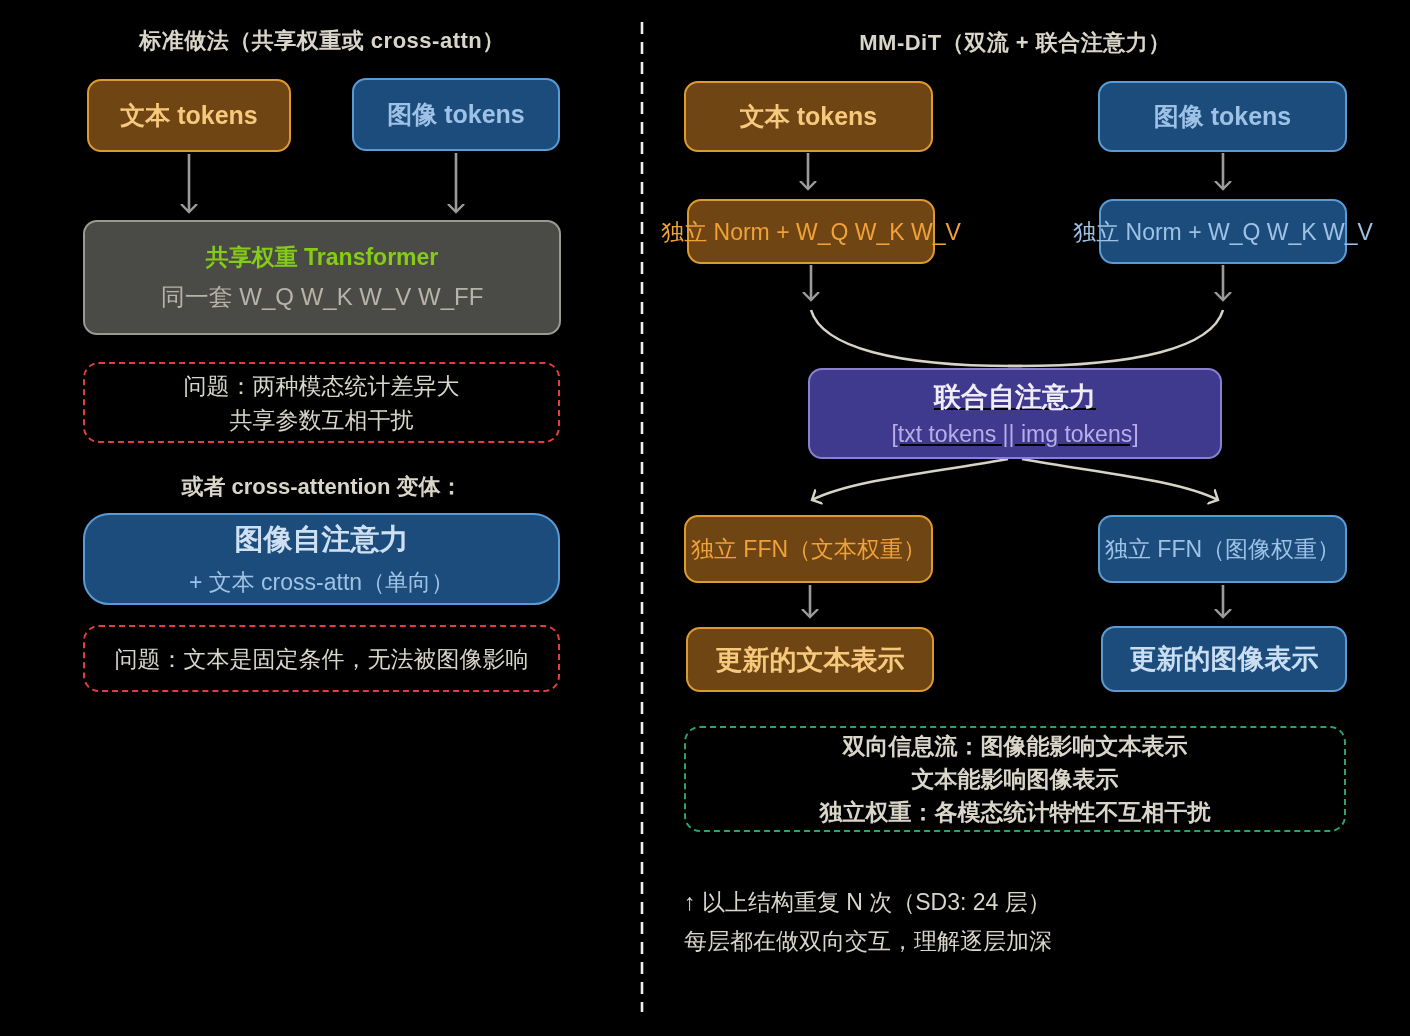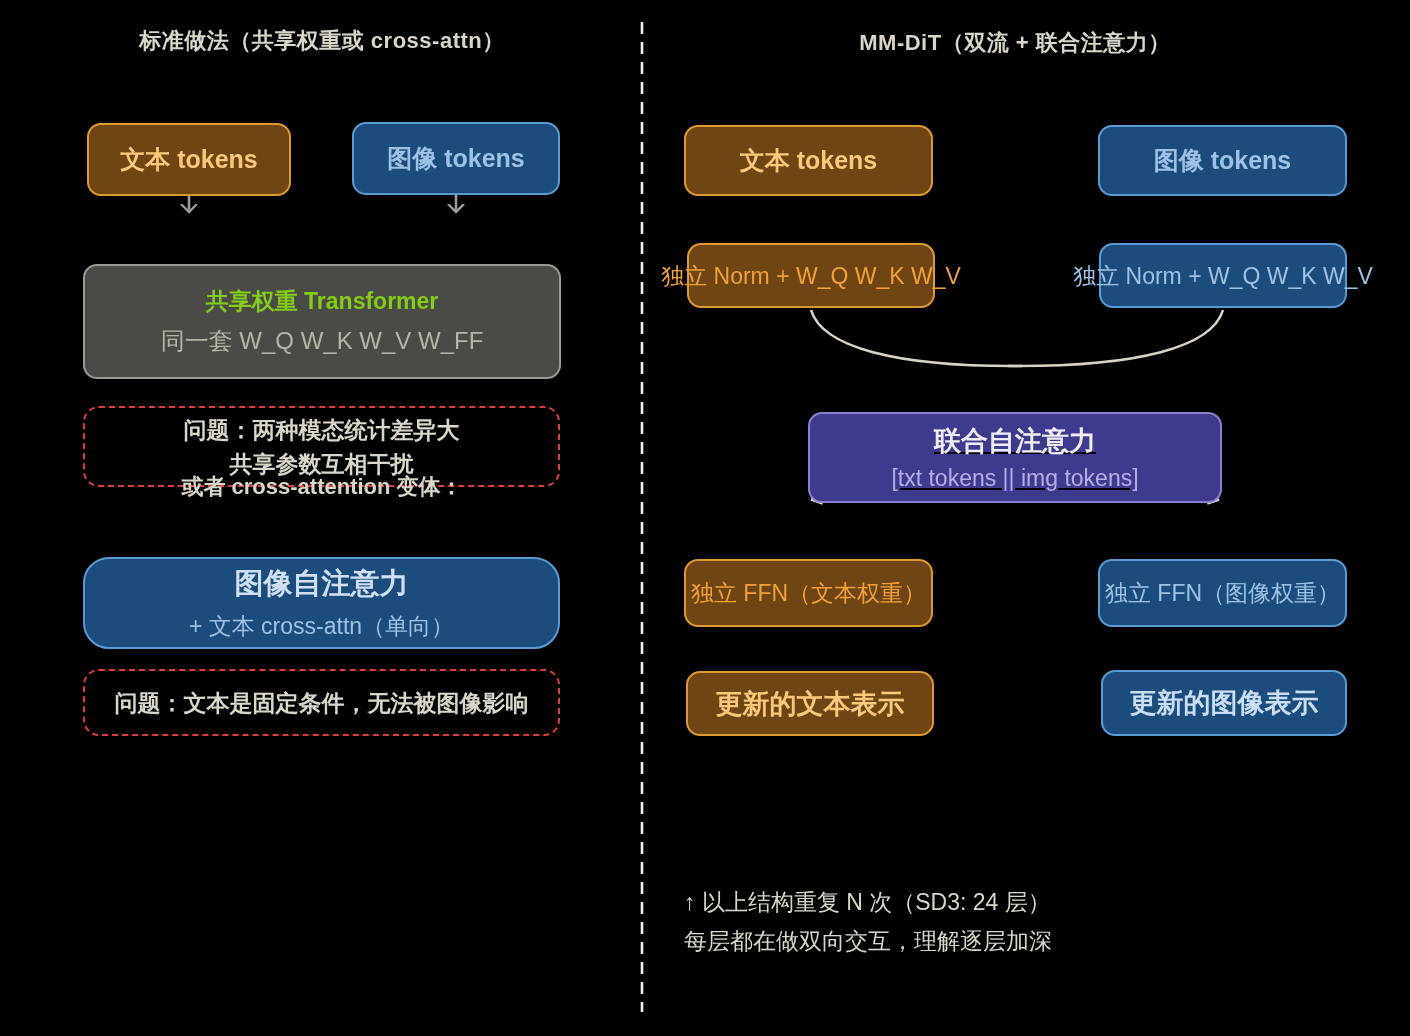--- a/index.html
+++ b/index.html
@@ -7,33 +7,33 @@
     position:relative;width:1410px;height:1036px;background:#000;
     font-family:"Liberation Sans","DejaVu Sans",sans-serif;overflow:hidden;
   }
   .abs{position:absolute;}
   .col-title{
     font-size:22px;font-weight:700;color:var(--text-cream);
     text-align:center;letter-spacing:.5px;
   }
   .box{
     position:absolute;border-radius:14px;display:flex;flex-direction:column;
-    align-items:center;justify-content:center;text-align:right;box-sizing:border-box;margin-top:44px;
+    align-items:center;justify-content:center;text-align:right;box-sizing:border-box;
   }
   .brown{background:var(--brown-fill);border:2.5px solid var(--brown-border);}
   .blue{background:var(--blue-fill);border:2.5px solid var(--blue-border);}
   .gray{background:var(--gray-fill);border:2.5px solid var(--gray-border);}
   .purple{background:var(--purple-fill);border:2.5px solid var(--purple-border);}
   .dashed-red{border:2.5px dashed var(--red-border);border-radius:16px;background:transparent;}
   .dashed-green{border:2.5px dashed var(--green-border);border-radius:16px;background:transparent;}
   .token-label-brown{font-size:25px;font-weight:700;color:var(--tan-text);}
   .token-label-blue{font-size:25px;font-weight:700;color:var(--ltblue-text);}
   .gray-title{font-size:23px;font-weight:700;color:#84cc16;}
   .gray-sub{font-size:24px;color:#b7b3a8;margin-top:8px;}
-  .red-line{font-size:23px;font-weight:700;color:var(--text-cream);line-height:34px;}
+  .red-line{font-size:23px;font-weight:400;color:var(--text-cream);line-height:34px;}
   .alt-label{font-size:22px;font-weight:700;color:var(--text-cream);text-align:center;}
   .bigblue-title{font-size:29px;font-weight:700;color:#cfe0f2;}
   .bigblue-sub{font-size:23px;color:#9ec2e6;margin-top:7px;}
   .overflow-label{
     position:absolute;left:50%;top:50%;transform:translate(-50%,-50%);
     white-space:nowrap;font-size:23px;
   }
   .orange-text{color:var(--orange-text);}
   .norm-blue-text{color:var(--ltblue-text);}
   .purple-title{font-size:27px;font-weight:700;color:#efedf8;}
@@ -141,19 +141,24 @@
   </div>
 
   <div class="box brown" style="left:686px;top:627px;width:248px;height:65px;">
     <span class="out-label-brown">更新的文本表示</span>
   </div>
 
   <div class="box blue" style="left:1101px;top:626px;width:246px;height:66px;">
     <span class="out-label-blue">更新的图像表示</span>
   </div>
 
+  <div class="box dashed-green" style="left:684px;top:726px;width:662px;height:106px;">
+    <span class="green-line">双向信息流：图像能影响文本表示</span>
+    <span class="green-line">文本能影响图像表示</span>
+    <span class="green-line">独立权重：各模态统计特性不互相干扰</span>
+  </div>
 
   <div class="abs" style="left:684px;top:883px;width:662px;">
     <div class="footnote-line">↑ 以上结构重复 N 次（SD3: 24 层）</div>
     <div class="footnote-line">每层都在做双向交互，理解逐层加深</div>
   </div>
 
 </div>
 
 </body></html>

